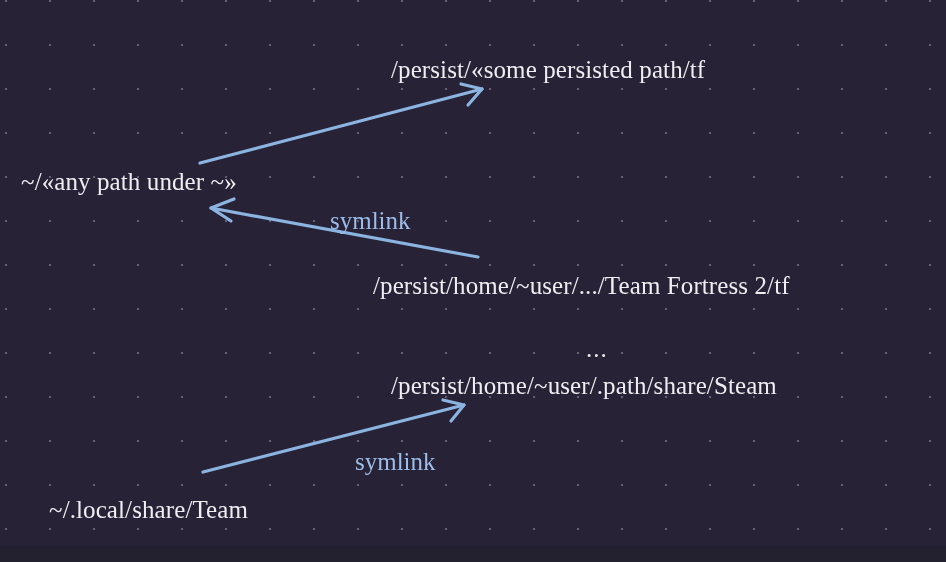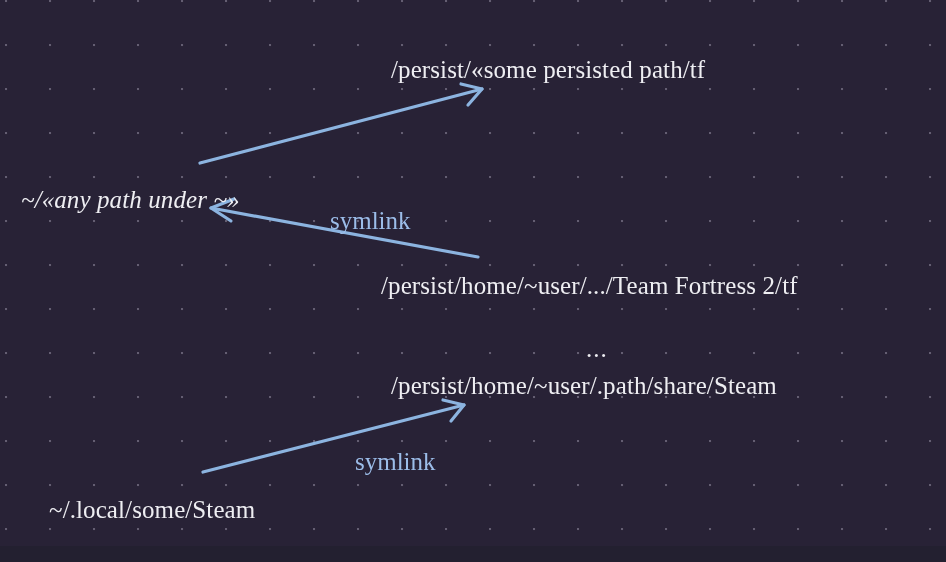--- a/index.html
+++ b/index.html
@@ -68,22 +68,22 @@
     position: absolute;
     color: #eeeef2;
     font-size: 25px;
     line-height: 1;
     letter-spacing: 1px;
     white-space: nowrap;
   }
 
   
   #node-persist-some-path   { left: 391px; top: 57px;  }
-  #node-home-any-path       { left: 21px;  top: 187px; font-style: italic; }
-  #node-persist-tf2         { left: 381px; top: 273px; }
+  #node-home-any-path       { left: 21px;  top: 169px; }
+  #node-persist-tf2         { left: 373px; top: 273px; }
   #node-persist-steam       { left: 391px; top: 373px; }
   #node-home-steam          { left: 49px;  top: 497px; }
 
   
   #edge-label-bind-mount    { left: 379px; top: 123px; }
   #edge-label-symlink-tf2   { left: 330px; top: 208px; }
   #edge-label-symlink-steam { left: 355px; top: 449px; }
 
   
   #ellipsis-between-entries { left: 586px; top: 336px; }
@@ -112,21 +112,21 @@
   </svg>
 
   <div class="node-label" id="node-persist-some-path">/persist/«some persisted path/tf</div>
 
   <div class="node-label" id="node-home-any-path">~/«any path under ~»</div>
 
   <div class="node-label" id="node-persist-tf2">/persist/home/~user/.../Team Fortress 2/tf</div>
 
   <div class="node-label" id="node-persist-steam">/persist/home/~user/.path/share/Steam</div>
 
-  <div class="node-label" id="node-home-steam">~/.local/some/Steam</div>
+  <div class="node-label" id="node-home-steam">~/.local/share/Team</div>
 
 
   <div class="edge-label" id="edge-label-symlink-tf2">symlink</div>
 
   <div class="edge-label" id="edge-label-symlink-steam">symlink</div>
 
   <div class="ellipsis-mark" id="ellipsis-between-entries">...</div>
 
   <div id="canvas-bottom-edge"></div>
 </div>

